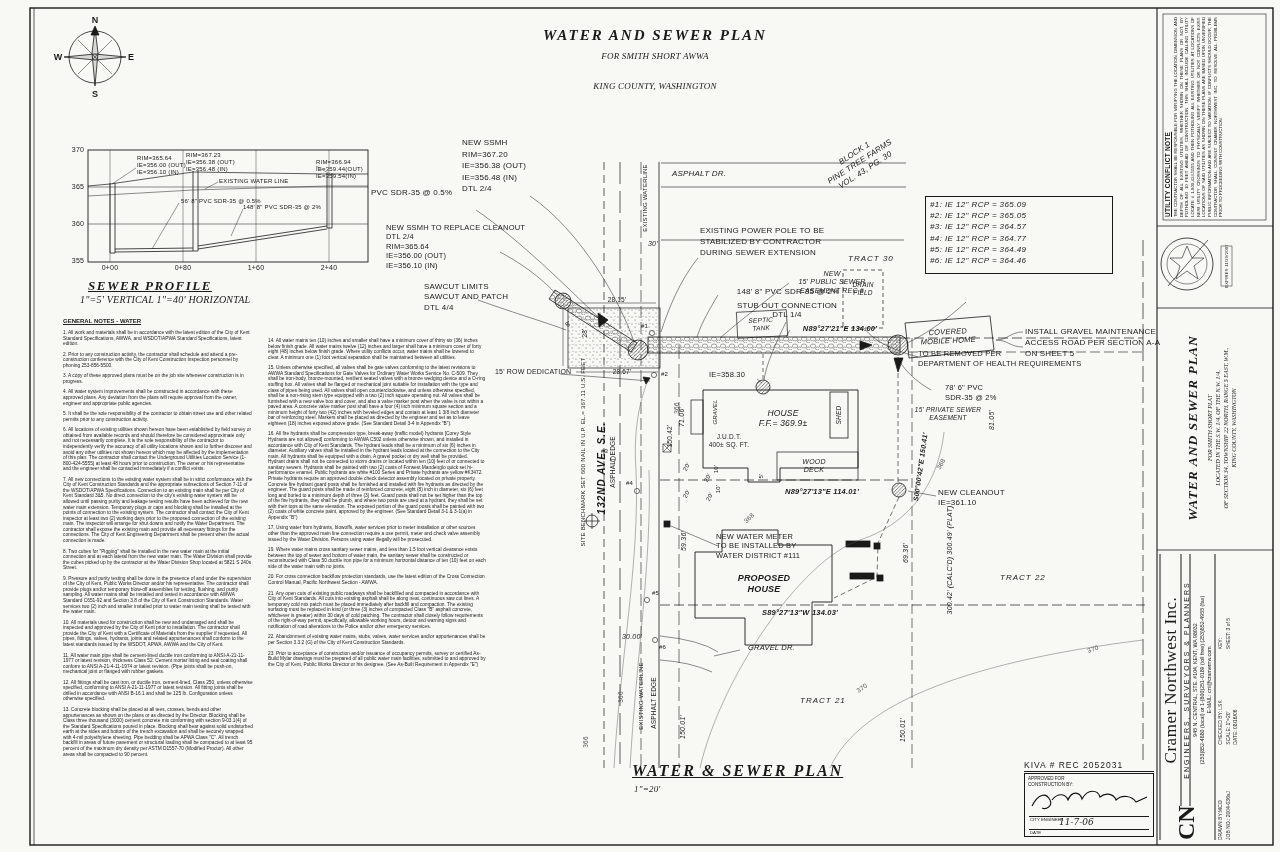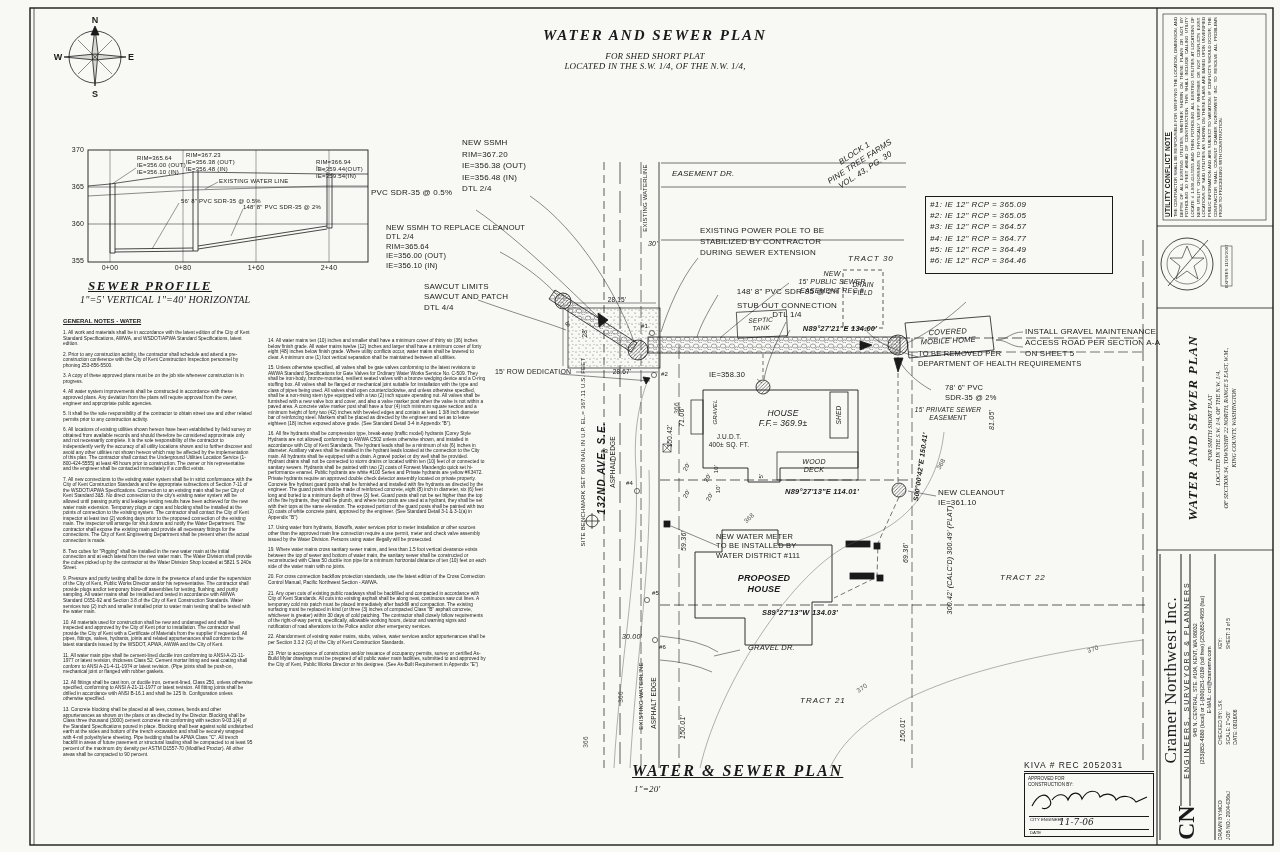--- a/index.html
+++ b/index.html
@@ -217,22 +217,22 @@
     <rect x="1221" y="246" width="11" height="40" stroke-width="0.5"></rect>
   </g>
 </svg>
 
 <div class="lbl c b s9" style="left:95px;top:20px">N</div>
 <div class="lbl c b s9" style="left:95px;top:94px">S</div>
 <div class="lbl c b s9" style="left:131px;top:57px">E</div>
 <div class="lbl c b s9" style="left:58px;top:57px">W</div>
 
 <div class="lbl c ser b it s15" style="left:655px;top:36px;width:420px;letter-spacing:2px">WATER AND SEWER PLAN</div>
-<div class="lbl c ser it s9" style="left:655px;top:56px;width:420px">FOR SHED SHORT PLAT</div>
-<div class="lbl c ser it s9" style="left:655px;top:66px;width:460px">LOCATED IN THE S.W. 1/4, OF THE N.W. 1/4,</div>
+<div class="lbl c ser it s9" style="left:655px;top:56px;width:420px">FOR SMITH SHORT AWWA</div>
+<div class="lbl c ser it s9" style="left:655px;top:86px;width:420px">KING COUNTY, WASHINGTON</div>
 
 <div class="lbl s6" style="left:137px;top:155px">RIM=365.64
 IE=356.00 (OUT)
 IE=356.10 (IN)</div>
 <div class="lbl s6" style="left:186px;top:152px">RIM=367.23
 IE=356.38 (OUT)
 IE=356.48 (IN)</div>
 <div class="lbl s6" style="left:316px;top:159px">RIM=366.94
 IE=359.44(OUT)
 IE=359.54(IN)</div>
@@ -269,21 +269,21 @@
 DTL 2/4</div>
 <div class="lbl s8" style="left:371px;top:188px">PVC SDR-35 @ 0.5%</div>
 <div class="lbl s75" style="left:386px;top:223px;line-height:1.25">NEW SSMH TO REPLACE CLEANOUT
 DTL 2/4
 RIM=365.64
 IE=356.00 (OUT)
 IE=356.10 (IN)</div>
 <div class="lbl s8" style="left:424px;top:282px;line-height:1.3">SAWCUT LIMITS
 SAWCUT AND PATCH
 DTL 4/4</div>
-<div class="lbl it s8" style="left:672px;top:169px">EASEMENT DR.</div>
+<div class="lbl it s8" style="left:672px;top:169px">ASPHALT DR.</div>
 <div class="lbl r s6" style="left:646px;top:198px">EXISTING WATERLINE</div>
 <div class="lbl it s7" style="left:648px;top:240px">30'</div>
 <div class="lbl s8" style="left:700px;top:226px;line-height:1.35">EXISTING POWER POLE TO BE
 STABILIZED BY CONTRACTOR
 DURING SEWER EXTENSION</div>
 <div class="lbl c it s8" style="left:860px;top:162px;transform:translate(-50%,-50%) rotate(-33deg);line-height:1.25">BLOCK 1
 PINE TREE FARMS
 VOL. 43, PG. 30</div>
 <div class="lbl it s8" style="left:848px;top:254px;letter-spacing:1px">TRACT 30</div>
 <div class="lbl c it s7" style="left:832px;top:282px">NEW

